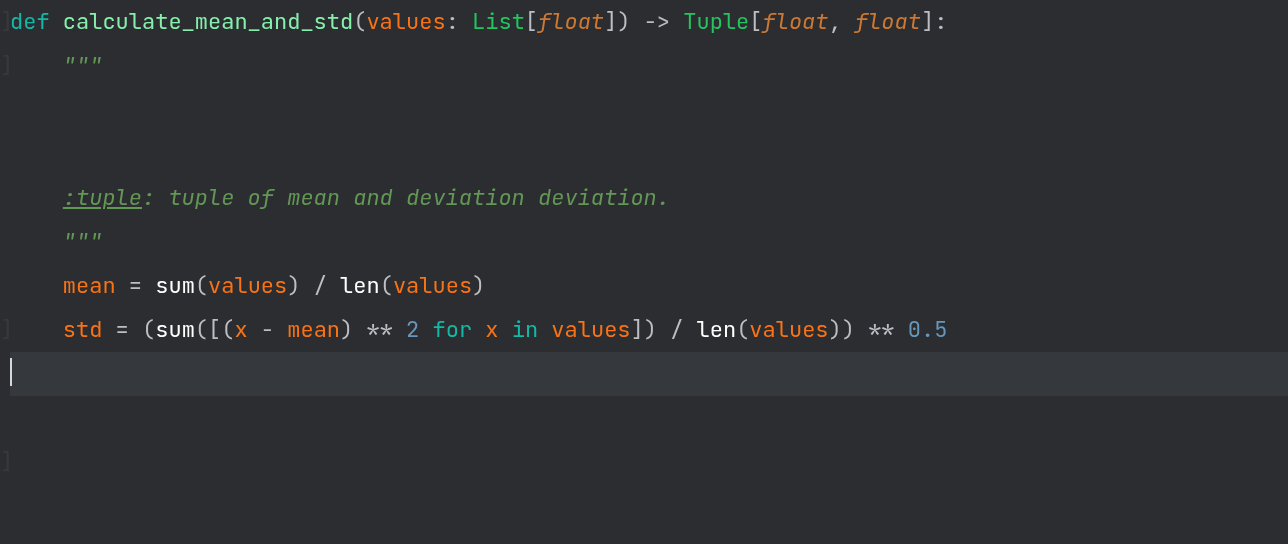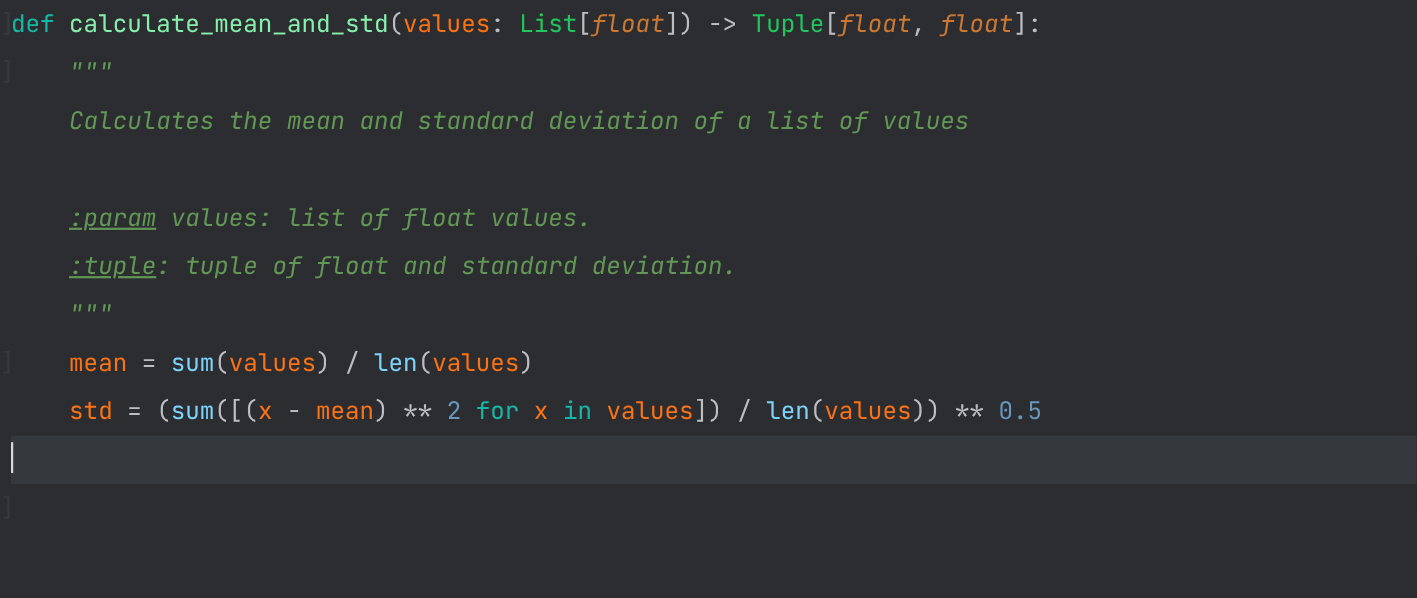--- a/index.html
+++ b/index.html
@@ -44,47 +44,46 @@
     pointer-events: none;
   }
   
   .kw     { color: #14b8a6; text-align: right; }           
   .fn     { color: #86efac; }           
   .ident  { color: #f97316; }           
   .punct  { color: #bcbec4; }           
   .type   { color: #22c55e; }           
   .btype  { color: #cc7832; font-style: italic; }           
   .arrow  { color: #bcbec4; }
-  .builtin{ color: #7dd3fc; }           
+  .builtin{ color: #ffffff; }           
   .num    { color: #6897bb; }           
   .doc    { color: #629755; font-style: italic; } 
   .docq   { color: #629755; font-style: italic; } 
   .tag    { color: #629755; font-style: italic; text-decoration: underline; } 
 </style>
 </head>
 <body>
 
 <div class="editor">
 
   <span class="gutter-mark" style="top:0px;">]</span>
   <span class="gutter-mark" style="top:44px;">]</span>
   <span class="gutter-mark" style="top:308px;">]</span>
   <span class="gutter-mark" style="top:440px;">]</span>
 
   <div class="line"><span class="kw">def</span><span class="ident"> </span><span class="fn">calculate_mean_and_std</span><span class="punct">(</span><span class="ident">values</span><span class="punct">:</span><span class="ident"> </span><span class="type">List</span><span class="punct">[</span><span class="btype">float</span><span class="punct">]</span><span class="punct">)</span><span class="arrow"> -&gt; </span><span class="type">Tuple</span><span class="punct">[</span><span class="btype">float</span><span class="punct">, </span><span class="btype">float</span><span class="punct">]</span><span class="punct">:</span></div>
 
   <div class="line"><span class="ident">    </span><span class="docq">"""</span></div>
 
-  <div class="line"><span class="ident">    </span><span class="doc">Calculates the mean and standard deviation of a list of values</span></div>
+  <div class="line"><span class="ident">    </span></div>
 
   <div class="line"><span class="doc">    </span></div>
 
-  <div class="line"><span class="ident">    </span><span class="tag">:param</span><span class="doc"> values: list of float values.</span></div>
 
-  <div class="line"><span class="ident">    </span><span class="tag">:tuple</span><span class="doc">: tuple of float and standard deviation.</span></div>
+  <div class="line"><span class="ident">    </span><span class="tag">:tuple</span><span class="doc">: tuple of mean and deviation deviation.</span></div>
 
   <div class="line"><span class="ident">    </span><span class="docq">"""</span></div>
 
   <div class="line"><span class="ident">    </span><span class="ident">mean</span><span class="punct"> = </span><span class="builtin">sum</span><span class="punct">(</span><span class="ident">values</span><span class="punct">)</span><span class="punct"> / </span><span class="builtin">len</span><span class="punct">(</span><span class="ident">values</span><span class="punct">)</span></div>
 
   <div class="line"><span class="ident">    </span><span class="ident">std</span><span class="punct"> = </span><span class="punct">(</span><span class="builtin">sum</span><span class="punct">(</span><span class="punct">[</span><span class="punct">(</span><span class="ident">x</span><span class="punct"> - </span><span class="ident">mean</span><span class="punct">)</span><span class="punct"> ** </span><span class="num">2</span><span class="ident"> </span><span class="kw">for</span><span class="ident"> </span><span class="ident">x</span><span class="ident"> </span><span class="kw">in</span><span class="ident"> </span><span class="ident">values</span><span class="punct">]</span><span class="punct">)</span><span class="punct"> / </span><span class="builtin">len</span><span class="punct">(</span><span class="ident">values</span><span class="punct">)</span><span class="punct">)</span><span class="punct"> ** </span><span class="num">0.5</span></div>
 
 
   <div class="line current"><span class="caret"></span></div>
 

